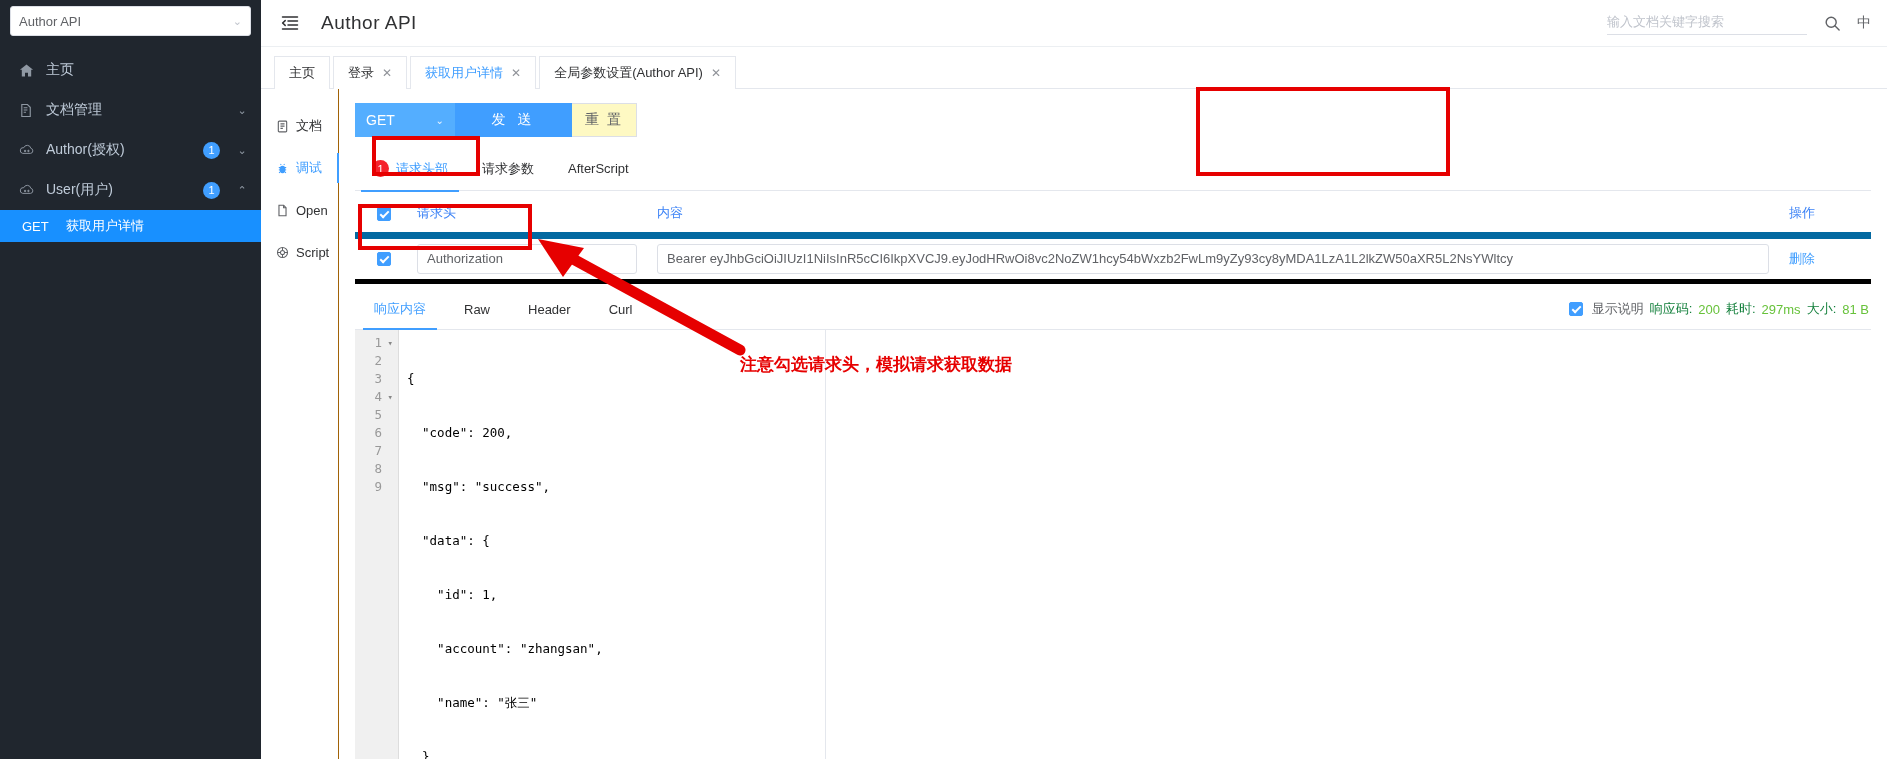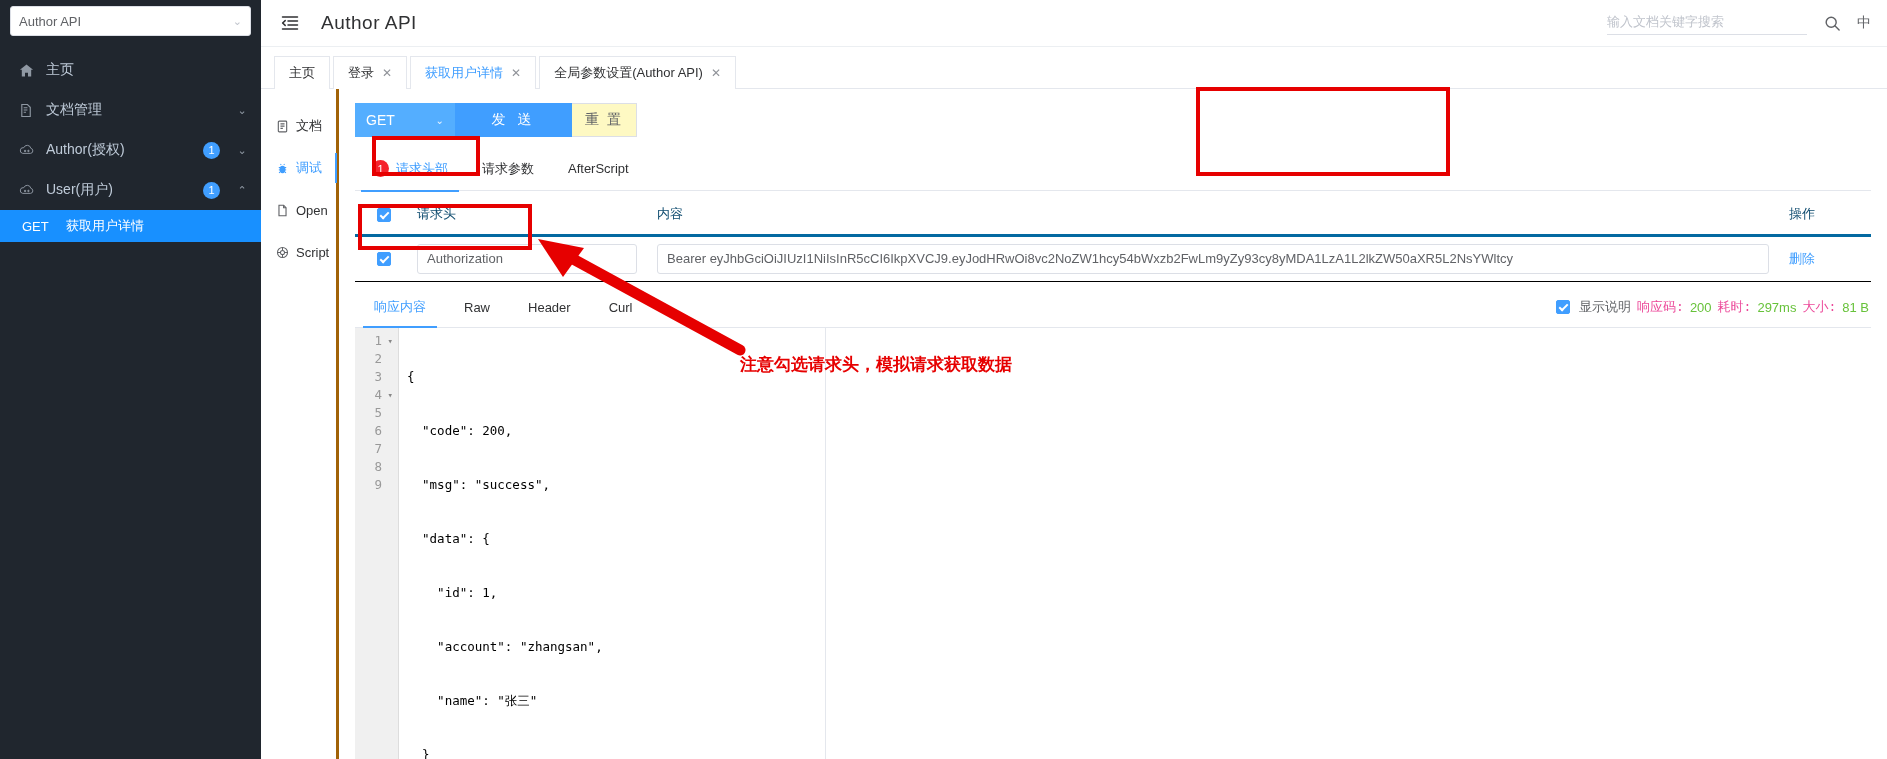--- a/index.html
+++ b/index.html
@@ -122,21 +122,21 @@
     position: relative;
     top: 1px;
   }
   .tab.active { color: #409eff; }
   .tab .x { color: #909399; font-size: 12px; cursor: pointer; }
 
   
   .content { flex: 1 1 auto; display: flex; min-height: 0; }
   .vtabs {
     width: 78px; flex: 0 0 78px;
-    border-right: 3px solid #a16207;
+    border-right: 1px solid #a16207;
     padding-top: 16px;
     background: #fff;
   }
   .vtab {
     height: 42px;
     display: flex; align-items: center;
     gap: 7px;
     padding-left: 14px;
     font-size: 13px;
     color: #303133;
@@ -195,28 +195,28 @@
   }
   .num-badge {
     width: 17px; height: 17px; border-radius: 50%;
     background: #f5222d; color: #fff;
     font-size: 11px; display: inline-flex; align-items: center; justify-content: center;
   }
 
   
   .htable { width: 100%; border-collapse: collapse; margin-top: 4px; }
   .htable th {
-    font-weight: normal; font-size: 13px; color: #0c4a6e;
+    font-weight: normal; font-size: 13px; color: #3b82f6;
     text-align: left; height: 40px; padding: 0 10px;
-    border-bottom: 3px solid #0369a1;
+    border-bottom: 7px solid #0369a1;
     background: #fff;
   }
   .htable td {
     height: 46px; padding: 0 10px;
-    border-bottom: 1px solid #000000;
+    border-bottom: 5px solid #000000;
     font-size: 13px; color: #606266;
   }
   .col-chk { width: 52px; text-align: center !important; padding-left:16px !important;}
   .col-key { width: 240px; }
   .col-val { }
   .col-op { width: 92px; }
   .cellinput {
     width: 100%; height: 30px;
     border: 1px solid #dcdfe6; border-radius: 3px;
     padding: 0 9px; font-size: 13px; color: #606266;
@@ -246,21 +246,21 @@
   }
   .rtab.active { color: #409eff; }
   .rtab.active::after {
     content: ""; position: absolute; left: 8px; right: 8px; bottom: -1px; height: 2px; background: #409eff;
   }
   .resp-meta {
     margin-left: auto; display: flex; align-items: center; gap: 6px;
     font-size: 13px; color: #606266; white-space: nowrap; padding-right: 2px; text-align: center;
   }
   .resp-meta .mval { color: #67c23a; }
-  .resp-meta .mlbl { color: #ec4899; font-family: Liberation Mono, monospace; }
+  .resp-meta .mlbl { color: #15803d; }
   .chk-sm {
     width: 14px; height: 14px; border-radius: 2px;
     background: #409eff; border: 1px solid #409eff;
     display: inline-block; position: relative;
     margin-right: 3px; cursor: pointer;
   }
   .chk-sm::after {
     content: ""; position: absolute;
     left: 4px; top: 1px; width: 3px; height: 7px;
     border: solid #fff; border-width: 0 2px 2px 0;

